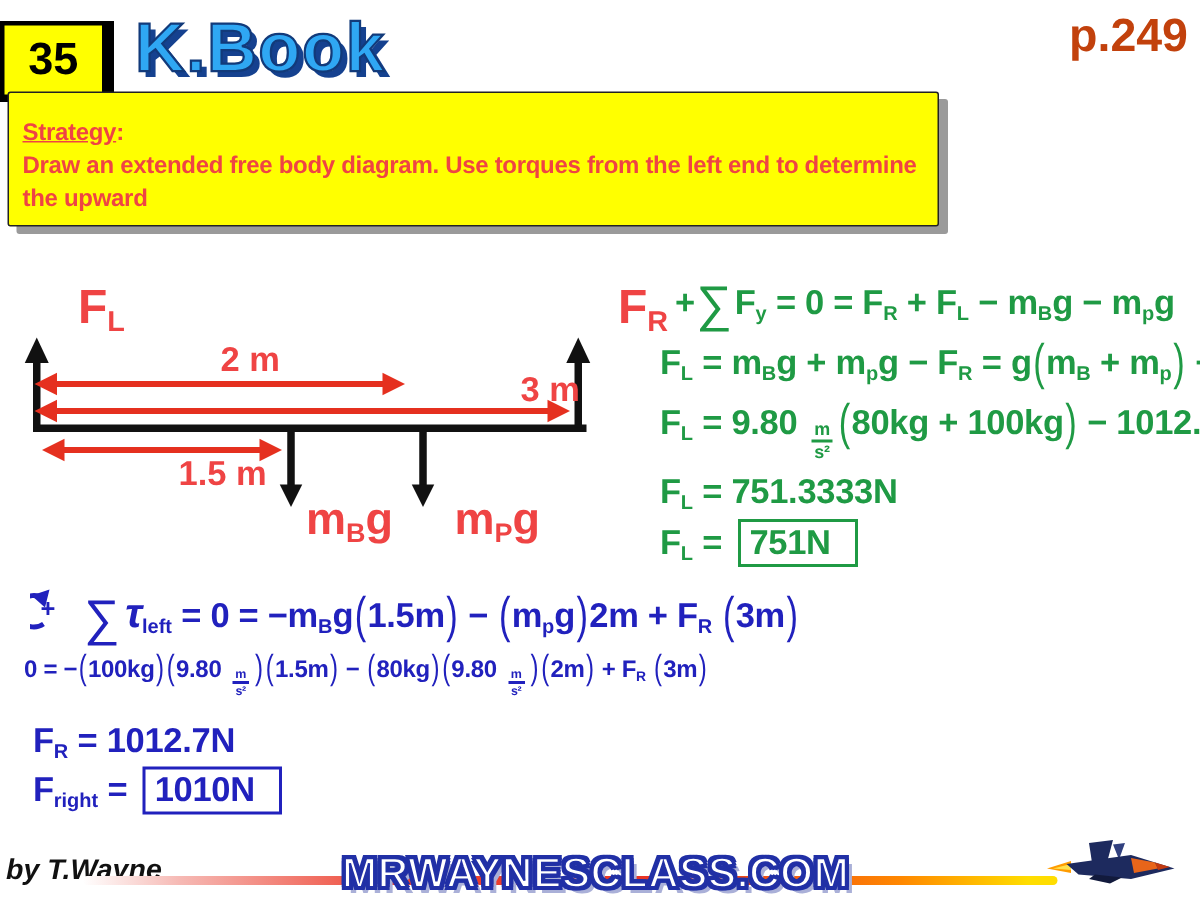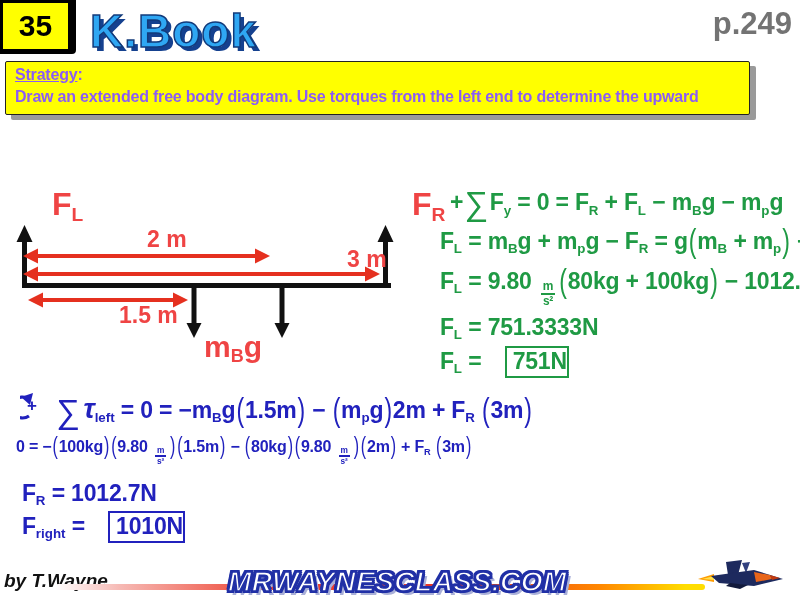--- a/index.html
+++ b/index.html
@@ -15,66 +15,66 @@
   body{
     font-family:"Liberation Sans",sans-serif;
     background:#fff;
     position:relative;
     overflow:hidden;
   }
   .abs{position:absolute;}
 
   
   .slide-number-box{
-    left:0;top:0;width:76px;height:54px;
+    left:0;top:14px;width:76px;height:54px;
     background:var(--yellow);
     border:3px solid #000;border-right-width:8px;border-bottom-width:5px;
     display:flex;align-items:center;justify-content:center;
     font-size:30px;font-weight:900;color:#000;
     border-radius:0 0 4px 0;
   }
   .logo{
     left:90px;top:4px;
     font-size:46px;font-weight:700;letter-spacing:1px;
     color:var(--logo-blue);
     -webkit-text-stroke:1.5px #123A7A;
     text-shadow:4px 4px 0 var(--logo-navy);
   }
   .page-ref{
     right:8px;top:6px;
-    font-size:31px;font-weight:800;color:#737373;
+    font-size:31px;font-weight:800;color:#c2410c;
   }
 
   
   .strategy-box{
-    left:5px;top:61px;width:745px;
+    left:5px;top:61px;width:621px;
     background:var(--yellow);
     border:1.5px solid #222;border-radius:2px;
     box-shadow:6px 5px 0 #9a9a9a;
-    padding:2px 9px 6px 9px;
-    font-size:16px;font-weight:600;line-height:22px;color:#8b5cf6;
+    padding:16px 9px 6px 9px;
+    font-size:16px;font-weight:600;line-height:22px;color:#ef4444;
     letter-spacing:-0.2px;
   }
   .strategy-title{text-decoration:underline;}
 
   
   .diagram{left:0;top:180px;width:430px;height:200px;}
   .dlabel{position:absolute;font-weight:600;color:#ef4444;white-space:nowrap;margin-left:40px;}
   .dlabel .sub{font-size:0.60em;vertical-align:-0.30em;}
   .flabel{font-size:32px;}
   .dist{font-size:23px;}
   .wlabel{font-size:30px;}
 
   
   .eq{position:absolute;white-space:nowrap;font-weight:600;letter-spacing:-0.2px;font-size:23px;}
   .eq .sub{font-size:0.58em;vertical-align:-0.32em;letter-spacing:0;}
   .eq .sum{font-size:1.45em;font-weight:500;vertical-align:-0.14em;margin:0 2px 0 1px;display:inline-block;line-height:1;}
   .eq .tau{font-size:1.2em;font-style:italic;font-weight:700;margin-left:2px;}
   .eq .big{display:inline-block;transform:scaleY(1.45);font-weight:400;margin:0 1px;}
-  .eq .box{display:inline-block;border:2px solid currentColor;padding:0 0 1px 6px;margin-left:17px;}
+  .eq .box{display:inline-block;border:2px solid currentColor;padding:0 16px 1px 6px;margin-left:4px;}
   .eq .frac{display:inline-flex;flex-direction:column;align-items:center;font-size:0.52em;line-height:1.1;vertical-align:-0.08em;margin:0 3px;}
   .eq .frac .num{border-bottom:2px solid currentColor;padding:0 2px;}
   .green{color:var(--green);}
   .blue{color:var(--blue);}
   .ccw-wrap{position:relative;display:inline-block;width:33px;height:30px;vertical-align:-4px;margin-right:2px;}
   .ccw-plus{position:absolute;left:7px;top:4px;font-size:17px;font-weight:700;color:var(--blue);}
 
   
   .credit{left:4px;top:570px;font-size:19px;font-style:italic;font-weight:600;color:#111;}
   .footer-stripe{
@@ -82,21 +82,20 @@
     background:linear-gradient(90deg,#ffffff 0%,#f6b9b4 10%,#ee4433 32%,#e83323 62%,#ff8800 84%,#ffdd00 97%);
   }
   .site-text{
     left:228px;top:566px;
     font-size:28px;font-weight:900;letter-spacing:0.5px;
     color:#fff;
     -webkit-text-stroke:1.5px #2130A6;
     text-shadow:2px 0 0 #2130A6,-2px 0 0 #2130A6,0 2px 0 #2130A6,0 -2px 0 #2130A6,
                 2px 2px 0 #2130A6,-2px -2px 0 #2130A6,2px -2px 0 #2130A6,-2px 2px 0 #2130A6,
                 4px 4px 0 #aab0d8;
-    font-style:italic;
   }
   .jet{left:696px;top:558px;}
 </style>
 </head>
 <body>
 
 <div class="abs slide-number-box">
   <span>35</span>
 </div>
 <div class="abs logo">K.Book</div>
@@ -145,20 +144,21 @@
       <polygon points="28,120 43,112.5 43,127.5" stroke="none"></polygon>
       <polygon points="188,120 173,112.5 173,127.5" stroke="none"></polygon>
     </g>
   </svg>
   <div class="dlabel flabel" style="left:12px;top:6px;"><span>F</span><span class="sub">L</span></div>
   <div class="dlabel flabel" style="left:372px;top:6px;"><span>F</span><span class="sub">R</span></div>
   <div class="dlabel dist" style="left:107px;top:46px;">2 m</div>
   <div class="dlabel dist" style="left:307px;top:66px;">3 m</div>
   <div class="dlabel dist" style="left:79px;top:122px;">1.5 m</div>
   <div class="dlabel wlabel" style="left:164px;top:150px;"><span>m</span><span class="sub">B</span><span>g</span></div>
+  <div class="dlabel wlabel" style="left:263px;top:150px;"><span>m</span><span class="sub">P</span><span>g</span></div>
 </div>
 
 <div class="eq green" style="left:450px;top:187px;"><span>+</span><span class="sum">∑</span><span>F</span><span class="sub">y</span><span> = 0 = F</span><span class="sub">R</span><span> + F</span><span class="sub">L</span><span> − m</span><span class="sub">B</span><span>g − m</span><span class="sub">p</span><span>g</span></div>
 <div class="eq green" style="left:440px;top:228px;"><span>F</span><span class="sub">L</span><span> = m</span><span class="sub">B</span><span>g + m</span><span class="sub">p</span><span>g − F</span><span class="sub">R</span><span> = g</span><span class="big">(</span><span>m</span><span class="sub">B</span><span> + m</span><span class="sub">p</span><span class="big">)</span><span> − F</span></div>
 <div class="eq green" style="left:440px;top:268px;"><span>F</span><span class="sub">L</span><span> = 9.80 </span><span class="frac">
       <span class="num">m</span>
       <span class="den">s²</span>
     </span><span class="big">(</span><span>80kg + 100kg</span><span class="big">)</span><span> − 1012.7</span></div>
 <div class="eq green" style="left:440px;top:314px;"><span>F</span><span class="sub">L</span><span> = 751.3333N</span></div>
 <div class="eq green" style="left:440px;top:346px;"><span>F</span><span class="sub">L</span><span> = </span><span class="box">751N</span></div>

